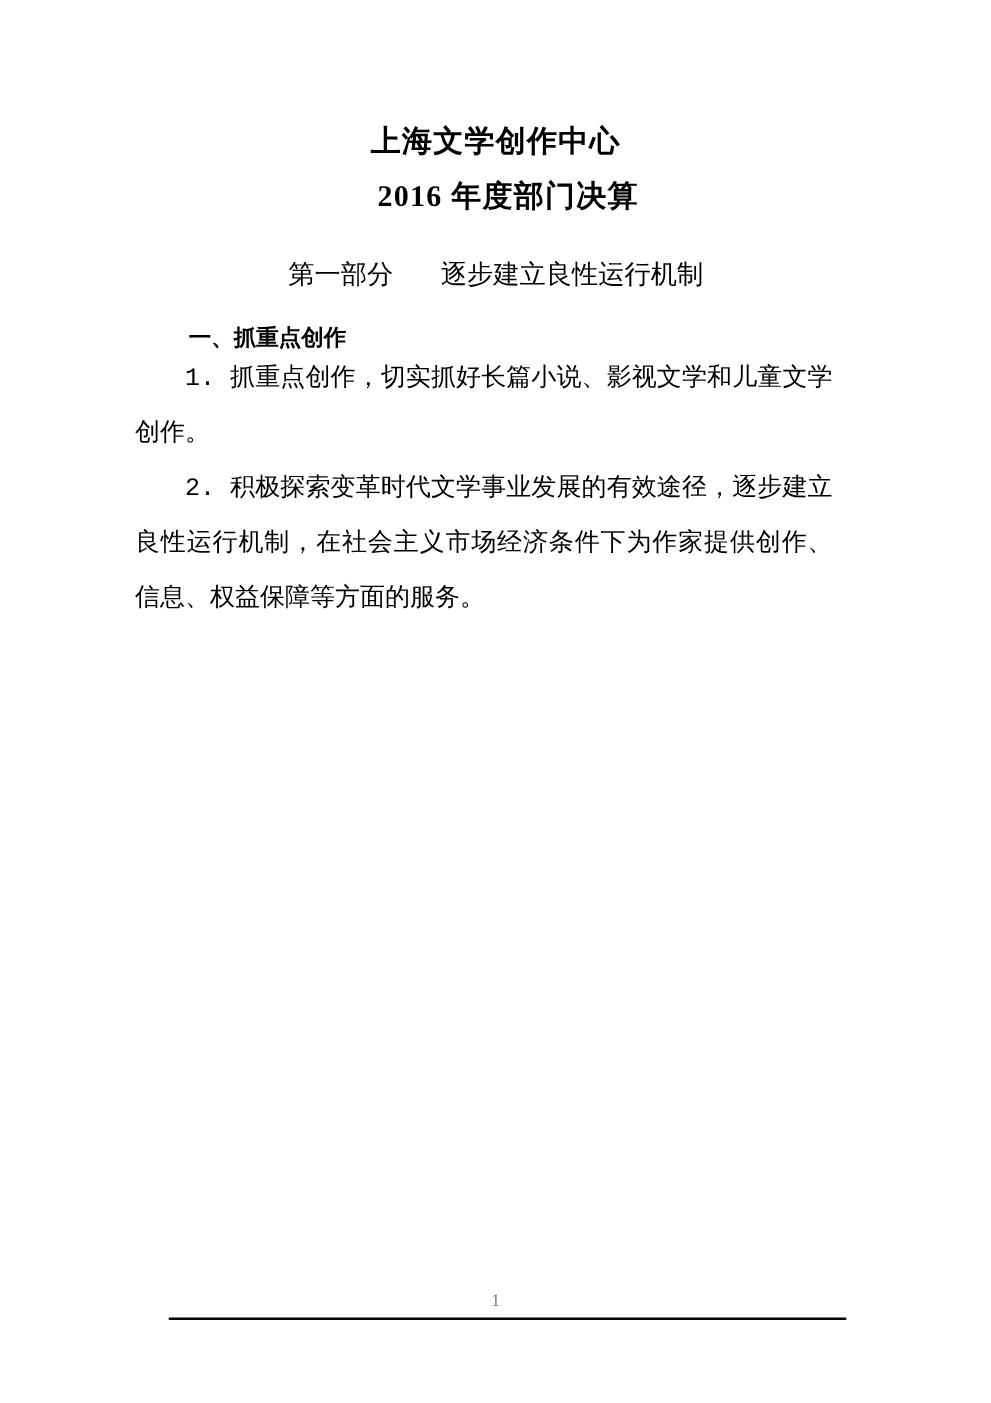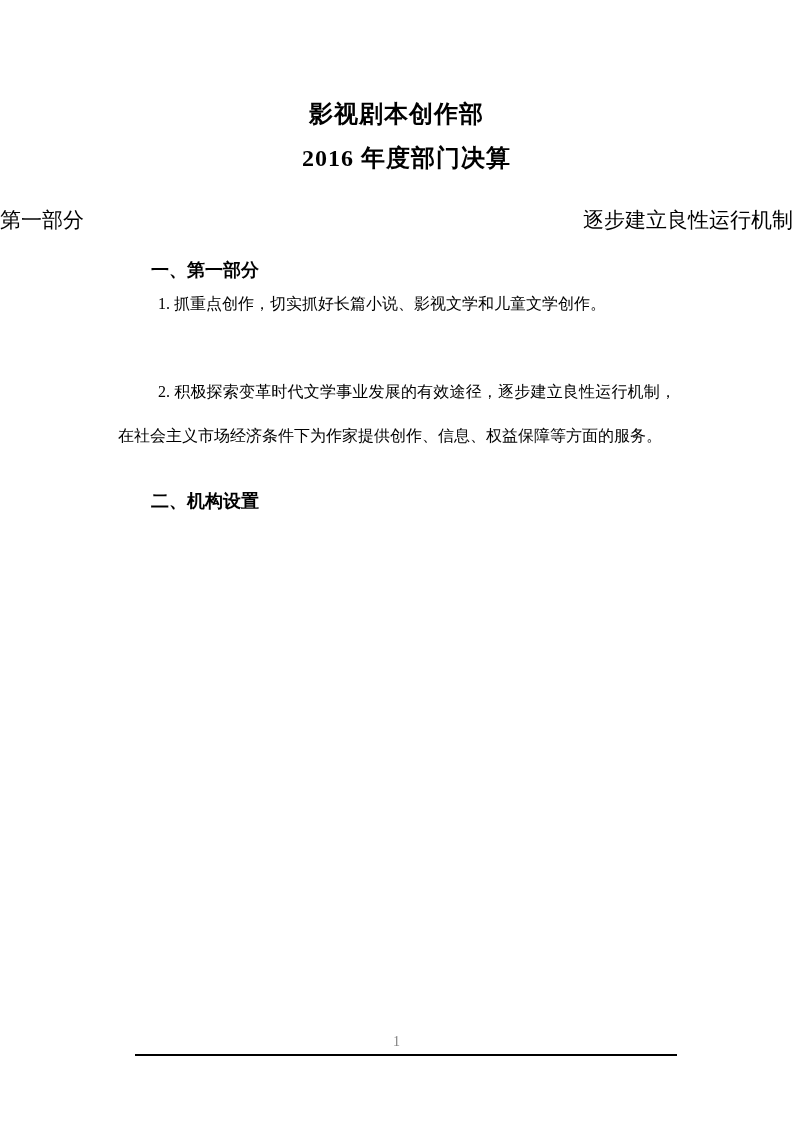--- a/index.html
+++ b/index.html
@@ -30,21 +30,21 @@
   }
   .title-line1 { top: 98px; }
   .title-line2 { top: 142px; padding-left: 10px; }
 
   .section-heading {
     position: absolute;
     top: 206px;
     left: 0;
     width: 100%;
     display: flex;
-    justify-content: space-between;
+    justify-content: center;
     column-gap: 38px;
     font-family: "Liberation Sans", sans-serif;
     font-size: 21px;
     line-height: 28px;
     font-weight: normal;
   }
 
   .num-heading {
     position: absolute;
     left: 121px;
@@ -55,29 +55,29 @@
     font-family: "Liberation Sans", sans-serif;
     font-size: 18px;
     line-height: 20px;
     font-weight: bold;
   }
   .heading-1 { top: 260px; }
   .heading-2 { top: 491px; }
 
   .body-para {
     position: absolute;
-    left: 118px;
+    left: 108px;
     width: 558px;
     margin: 0;
-    font-size: 16px;
+    font-size: 20px;
     line-height: 44px;
     text-align: justify;
     text-justify: inter-ideograph;
     text-indent: 40px;
-    font-family: Liberation Serif, serif;
+    font-family: Liberation Mono, monospace;
   }
   .para-1 { top: 282px; }
   .para-2 { top: 370px; }
   .para-3 { top: 512px; }
 
   .page-number {
     position: absolute;
     top: 1033px;
     left: 0;
     width: 100%;
@@ -93,35 +93,34 @@
     width: 542px;
     height: 2px;
     background: var(--color-rule, #000000);
   }
 </style>
 </head>
 <body>
 
 <div class="page">
 
-  <h1 class="doc-title title-line1">影视剧本创作部</h1>
+  <h1 class="doc-title title-line1">上海文学创作中心</h1>
 
   <h1 class="doc-title title-line2">2016 年度部门决算</h1>
 
   <div class="section-heading">
     <span>第一部分</span>
     <span>逐步建立良性运行机制</span>
   </div>
 
-  <h2 class="num-heading heading-1">一、第一部分</h2>
+  <h2 class="num-heading heading-1">一、抓重点创作</h2>
 
   <p class="body-para para-1">1. 抓重点创作，切实抓好长篇小说、影视文学和儿童文学创作。</p>
 
   <p class="body-para para-2">2. 积极探索变革时代文学事业发展的有效途径，逐步建立良性运行机制，在社会主义市场经济条件下为作家提供创作、信息、权益保障等方面的服务。</p>
 
-  <h2 class="num-heading heading-2">二、机构设置</h2>
 
 
   <div class="page-number">1</div>
 
   <div class="footer-rule"></div>
 
 </div>
 
 </body></html>

